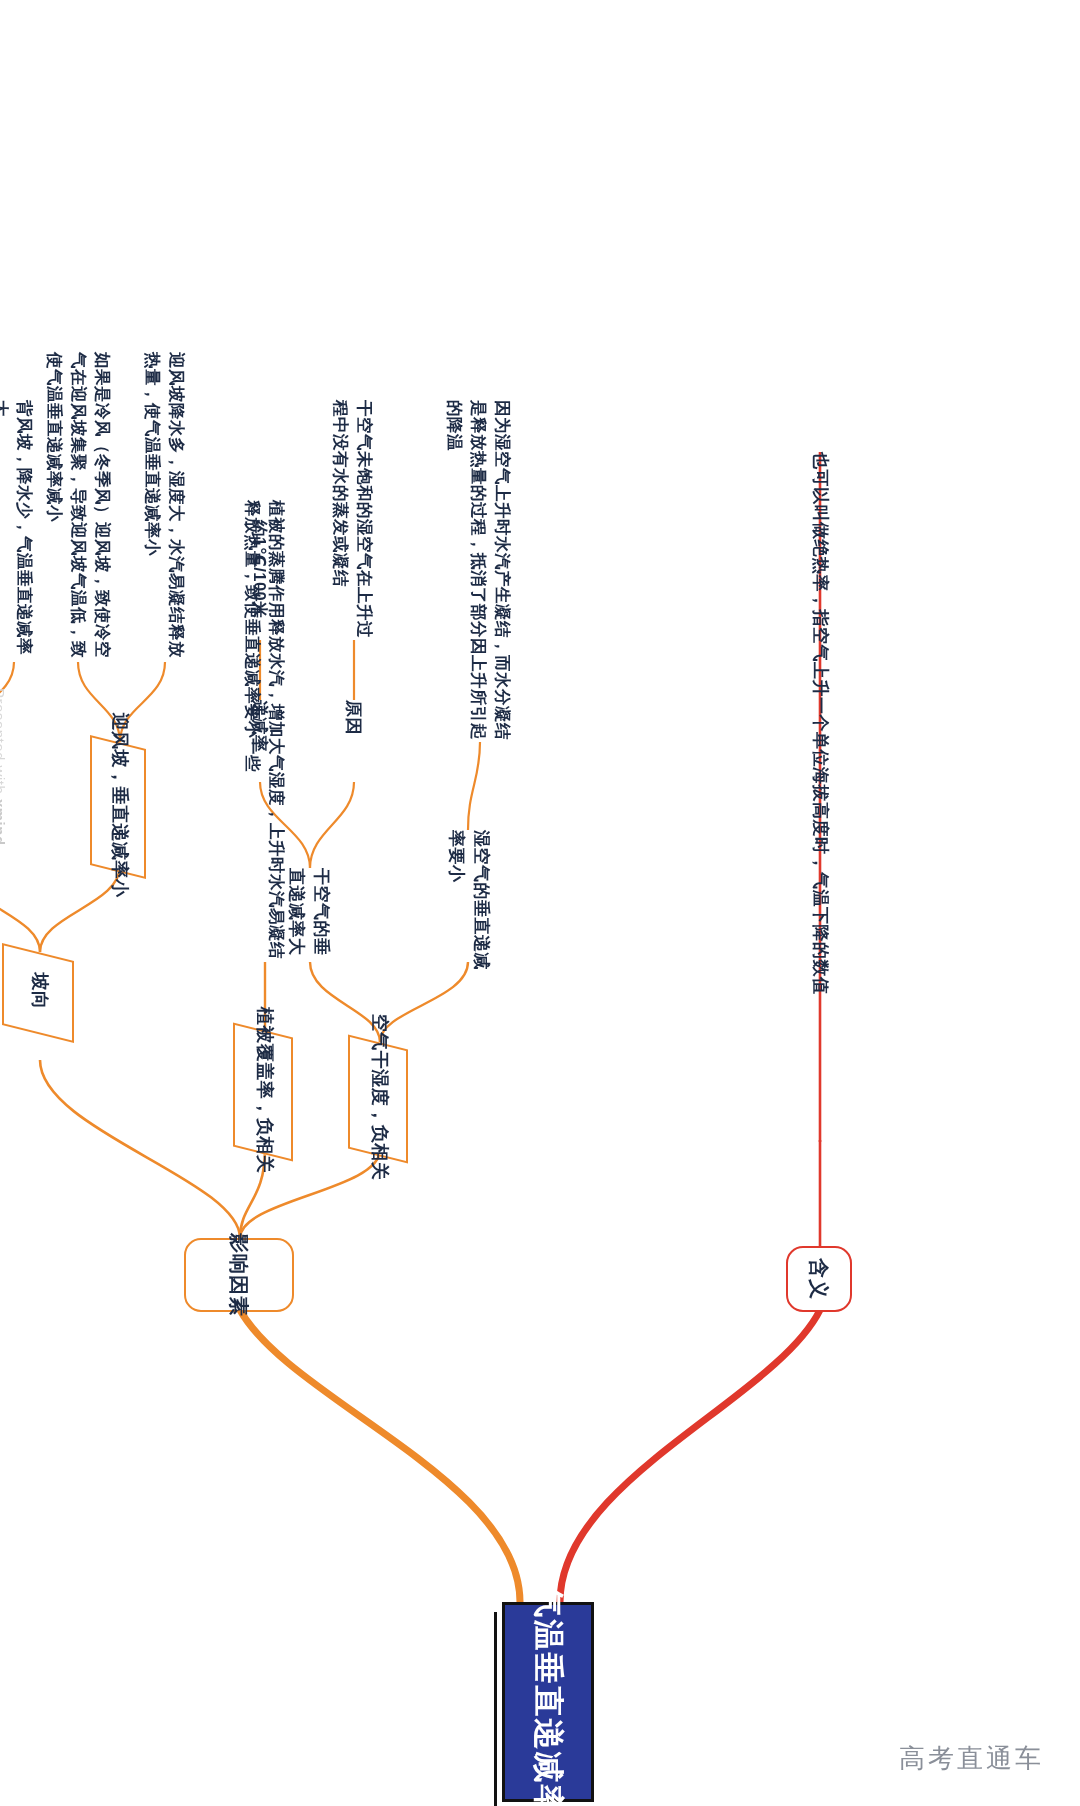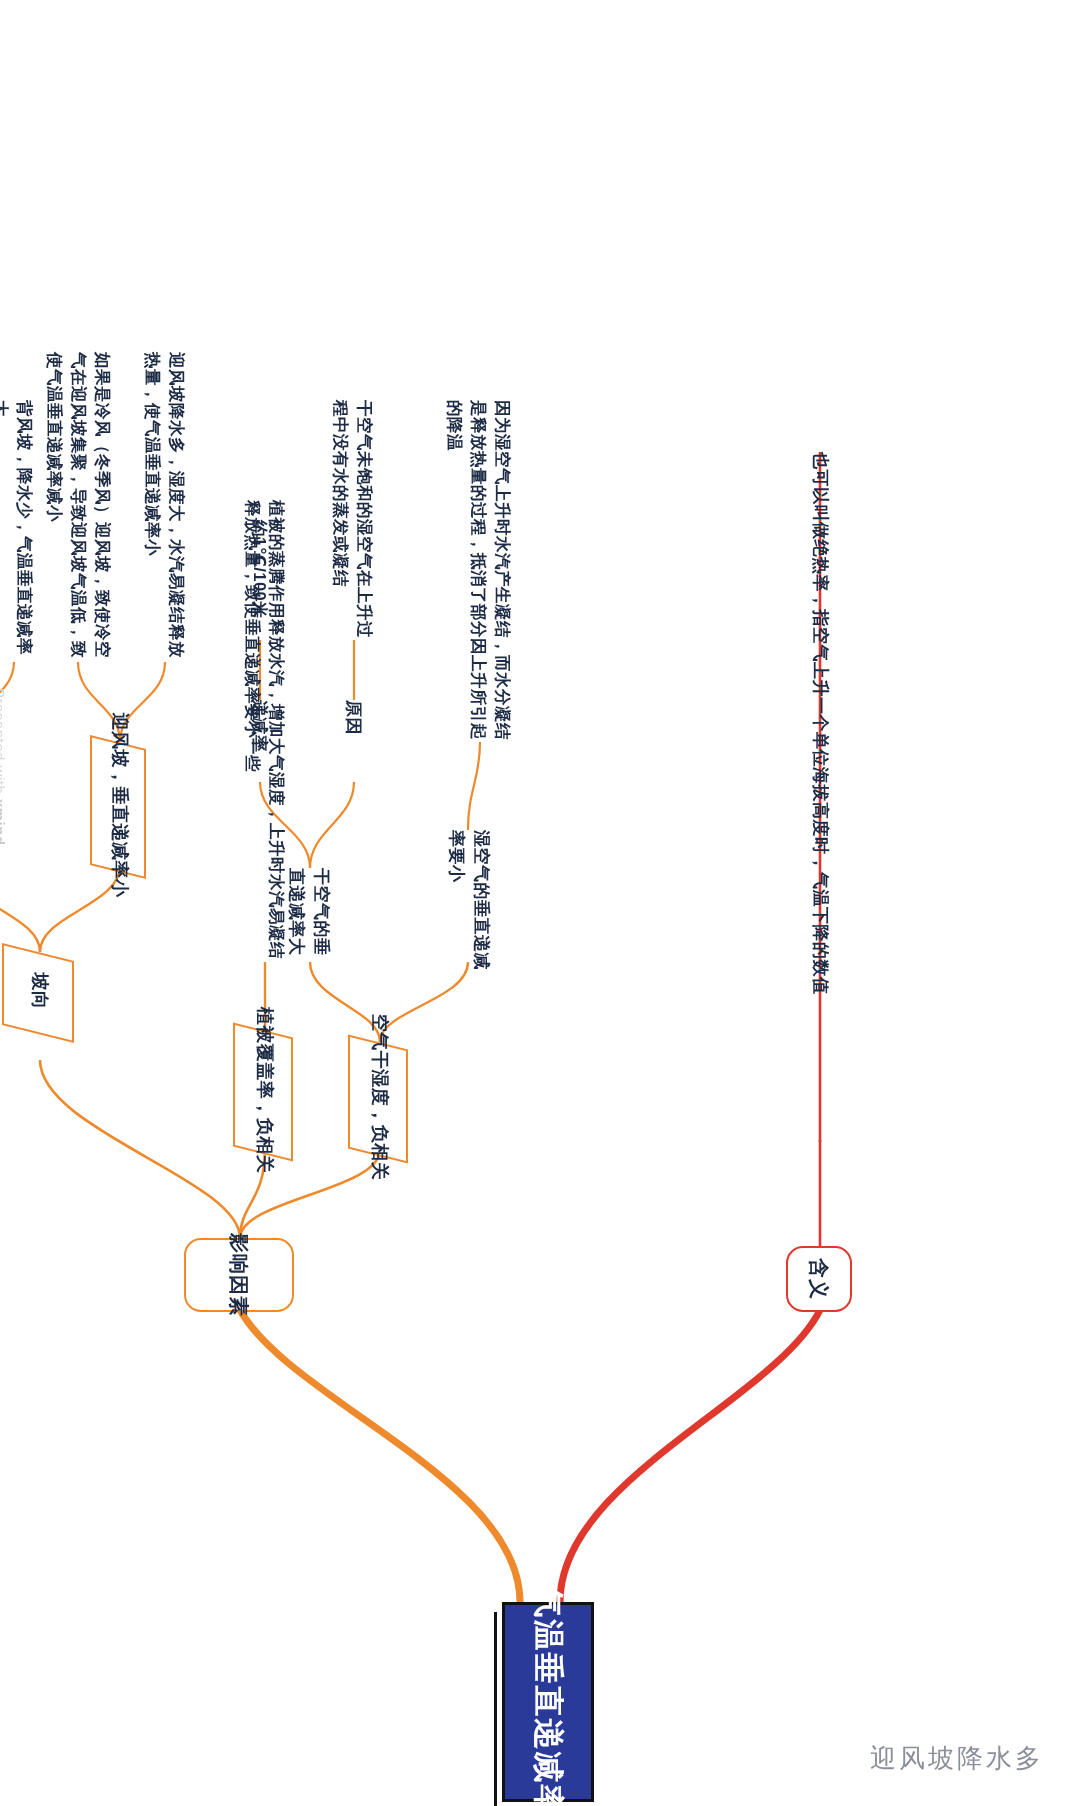--- a/index.html
+++ b/index.html
@@ -185,15 +185,15 @@
     <div class="node leaf small" style="left:400px;top:1048px;width:262px;height:40px;">
       <span>背风坡，降水少，气温垂直递减率大</span>
     </div>
 
   </div>
 
   <div class="xmind">
     <span>Presented with </span><b>xmind</b>
   </div>
 
-  <div class="brand">迎风坡降水多</div>
+  <div class="brand">高考直通车</div>
 
 </div>
 
 </body></html>

